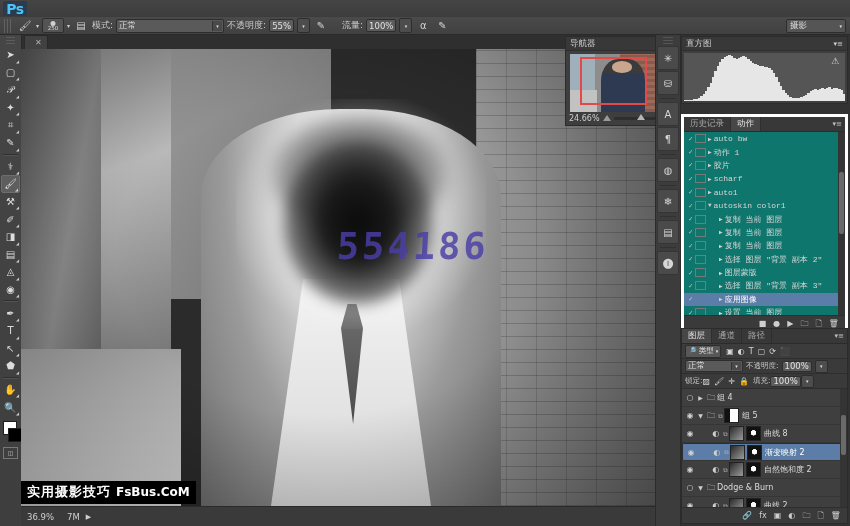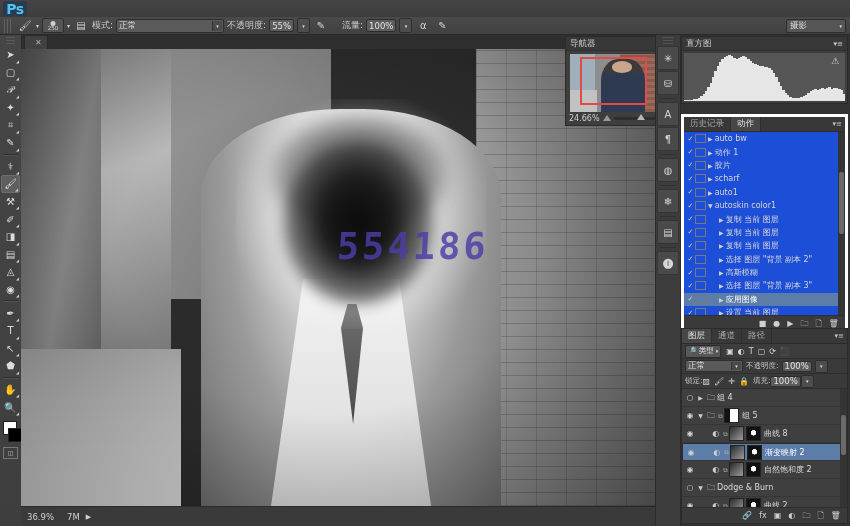--- a/index.html
+++ b/index.html
@@ -177,21 +177,21 @@
   .histwrap{position:absolute;left:681px;top:36px;width:167px;height:68px;
             background:#3e3e3e;border:1px solid #2b2b2b;box-sizing:border-box;}
   .histplot{margin:2px;height:48px;background:#555;position:relative;overflow:hidden;}
   .hbar{position:absolute;bottom:0;width:2px;background:#e6e6e6;}
   .hwarn{position:absolute;right:6px;top:3px;color:#dcdcdc;font-size:9px;}
 
   
   .actwrap{position:absolute;left:681px;top:106px;width:167px;height:220px;
            background:#3a3a3a;border:3px solid #ffffff;box-sizing:border-box;
            display:flex;flex-direction:column;margin-top:8px;}
-  .actlist{flex:1;overflow:hidden;background:#1d4ed8;position:relative;}
+  .actlist{flex:1;overflow:hidden;background:#0f766e;position:relative;font-family:Liberation Mono, monospace;}
   .arow{height:13.4px;display:flex;align-items:center;font-size:8px;color:#d6d6d6;
         padding-left:2px;box-sizing:border-box;white-space:nowrap;}
   .arow.hl{background:#5b7da8;color:#fff;}
   .achk{width:9px;text-align:center;font-size:7px;color:#cfcfcf;}
   .abox{width:9px;height:7px;border:1px solid #787878;margin-right:2px;}
   .atri{font-size:6px;color:#cfcfcf;margin-right:2px;}
   .actfoot{height:15px;background:#3a3a3a;border-top:1px solid #2e2e2e;
            display:flex;align-items:center;justify-content:flex-end;gap:7px;
            padding-right:6px;font-size:8px;color:#cfcfcf;}
   .ascroll{position:absolute;right:0;top:0;width:7px;height:100%;background:#343434;}
@@ -374,20 +374,24 @@
       <div class="ph-subj"></div>
       <div class="ph-shirt"></div>
       <div class="ph-tie"></div>
       <div class="ph-glow"></div>
       <div class="ph-hair"></div>
       <div class="ph-face"></div>
       <div class="ph-vig"></div>
     </div>
     <div class="wm-num">554186</div>
 
+    <div class="wm-fsbus">
+      <span class="cn">实用摄影技巧</span>
+      <span class="en">FsBus.CoM</span>
+    </div>
   </div>
 
   <div class="statusbar">
     <div class="sb-zoom">36.9%</div>
     <div>7M</div>
     <div class="sb-play">▶</div>
   </div>
 
   <div class="navwrap">
     <div class="navhdr">
@@ -589,21 +593,21 @@
             <span class="abox"></span>
             <span style="width:11px"></span>
             <span class="atri">▶</span>
             <span>选择 图层 "背景 副本 2"</span>
           </div>
           <div class="arow">
             <span class="achk">✓</span>
             <span class="abox"></span>
             <span style="width:11px"></span>
             <span class="atri">▶</span>
-            <span>高斯模糊</span>
+            <span>图层蒙版</span>
           </div>
           <div class="arow">
             <span class="achk">✓</span>
             <span class="abox"></span>
             <span style="width:11px"></span>
             <span class="atri">▶</span>
             <span>选择 图层 "背景 副本 3"</span>
           </div>
           <div class="arow hl">
             <span class="achk">✓</span>

